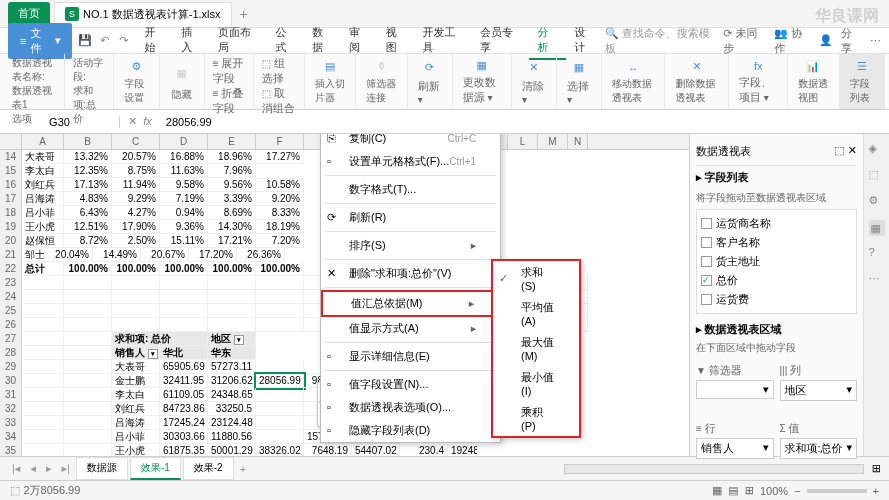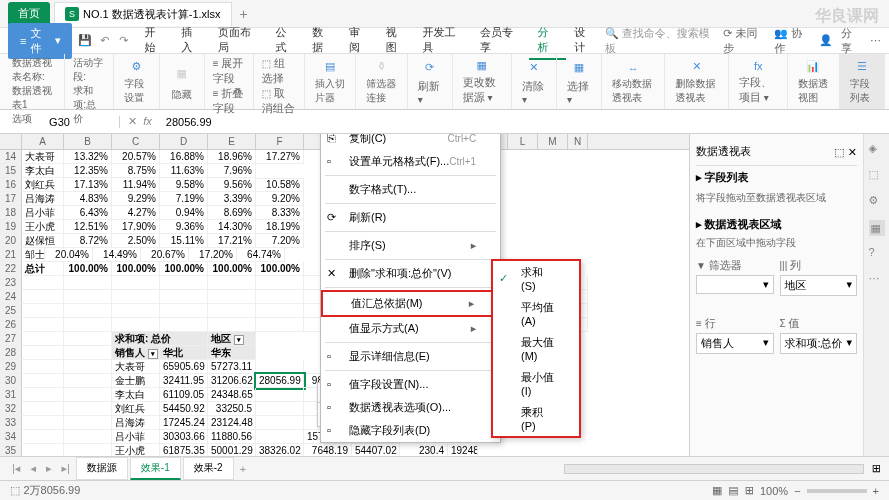--- a/index.html
+++ b/index.html
@@ -45,21 +45,21 @@
 .menu-shortcut{color:#999;font-size:10px;}
 .submenu-arrow{color:#666;}
 .submenu{position:absolute;left:170px;top:0;background:#fff;border:1px solid #bbb;box-shadow:2px 2px 6px rgba(0,0,0,0.2);min-width:90px;}
 .submenu.highlight{border:2px solid #d22;}
 .check{color:#0a8f55;position:absolute;left:6px;}
 .mini-toolbar{position:absolute;background:#fff;border:1px solid #ccc;box-shadow:1px 1px 4px rgba(0,0,0,0.15);padding:3px;display:flex;gap:4px;align-items:center;z-index:90;}
 .mini-sel{border:1px solid #ccc;padding:1px 4px;font-size:10px;}
 .mini-btn{padding:1px 3px;color:#555;font-size:11px;}
 .right-panel{width:200px;border-left:1px solid #d0d0d0;background:#fafafa;display:flex;}
 .panel-content{flex:1;padding:6px;}
-.panel-title{font-size:11px;padding:4px 0;display:flex;justify-content:space-between;align-items:flex-end;}
+.panel-title{font-size:11px;padding:4px 0;display:flex;justify-content:space-between;align-items:flex-start;}
 .panel-hint{font-size:10px;color:#666;padding:4px 0;}
 .field-list{border:1px solid #ddd;background:#fff;padding:4px;}
 .field-item{padding:2px 0;display:flex;align-items:center;gap:4px;}
 .checkbox{width:11px;height:11px;border:1px solid #999;display:inline-block;}
 .checkbox.checked:after{content:"✓";color:#0a8f55;font-size:9px;display:block;line-height:9px;}
 .panel-section{margin-top:8px;}
 .area-grid{display:grid;grid-template-columns:1fr 1fr;gap:6px;margin-top:4px;}
 .area-box{display:flex;flex-direction:column;gap:2px;}
 .area-label{font-size:10px;color:#666;}
 .area-select{border:1px solid #ccc;background:#fff;padding:2px 4px;font-size:10px;display:flex;justify-content:space-between;}
@@ -283,21 +283,21 @@
           <div class="cell" style="width:48px;">17.21%</div>
           <div class="cell" style="width:48px;">7.20%</div>
         </div>
         <div class="row">
           <div class="rownum">21</div>
           <div class="cell txt" style="width:23px;">邹士多</div>
           <div class="cell" style="width:48px;">20.04%</div>
           <div class="cell" style="width:48px;">14.49%</div>
           <div class="cell" style="width:48px;">20.67%</div>
           <div class="cell" style="width:48px;">17.20%</div>
-          <div class="cell" style="width:48px;">64.74%</div>
+          <div class="cell" style="width:48px;">26.36%</div>
         </div>
         <div class="row">
           <div class="rownum">22</div>
           <div class="cell txt" style="width:42px;font-weight:bold">总计</div>
           <div class="cell" style="width:48px;font-weight:bold">100.00%</div>
           <div class="cell" style="width:48px;font-weight:bold">100.00%</div>
           <div class="cell" style="width:48px;font-weight:bold">100.00%</div>
           <div class="cell" style="width:48px;font-weight:bold">100.00%</div>
           <div class="cell" style="width:48px;font-weight:bold">100.00%</div>
           <div class="cell" style="width:48px;font-weight:bold">100.</div>
@@ -416,21 +416,21 @@
           <div class="cell" style="width:48px;">24348.65</div>
           <div class="cell" style="width:48px;"></div>
           <div class="cell" style="width:48px;"></div>
           <div class="cell" style="width:48px;">2</div>
         </div>
         <div class="row">
           <div class="rownum">32</div>
           <div class="cell" style="width:42px"></div>
           <div class="cell" style="width:48px"></div>
           <div class="cell txt" style="width:48px">刘红兵</div>
-          <div class="cell" style="width:48px;">54450.92</div>
+          <div class="cell" style="width:48px;">84723.86</div>
           <div class="cell" style="width:48px;">33250.5</div>
           <div class="cell" style="width:48px;"></div>
           <div class="cell" style="width:48px;"></div>
           <div class="cell" style="width:48px;"></div>
         </div>
         <div class="row">
           <div class="rownum">33</div>
           <div class="cell" style="width:42px"></div>
           <div class="cell" style="width:48px"></div>
           <div class="cell txt" style="width:48px">吕海涛</div>
@@ -564,20 +564,42 @@
 
   <div class="right-panel">
     <div class="panel-content">
       <div class="panel-title">
         <span>数据透视表</span>
         <span><span>⬚</span> <span>✕</span></span>
       </div>
       <div style="border-top:1px solid #ddd;margin:2px 0;"></div>
       <div style="font-weight:bold;padding:2px 0;">▸ <span>字段列表</span></div>
       <div class="panel-hint">将字段拖动至数据透视表区域</div>
+      <div class="field-list" id="field-list">
+          <div class="field-item">
+            <span class="checkbox "></span>
+            <span>运货商名称</span>
+          </div>
+          <div class="field-item">
+            <span class="checkbox "></span>
+            <span>客户名称</span>
+          </div>
+          <div class="field-item">
+            <span class="checkbox "></span>
+            <span>货主地址</span>
+          </div>
+          <div class="field-item">
+            <span class="checkbox checked"></span>
+            <span>总价</span>
+          </div>
+          <div class="field-item">
+            <span class="checkbox "></span>
+            <span>运货费</span>
+          </div>
+        </div>
       <div class="panel-section">
         <div style="font-weight:bold;">▸ <span>数据透视表区域</span></div>
         <div class="panel-hint">在下面区域中拖动字段</div>
         <div class="area-grid">
           <div class="area-box">
             <span class="area-label">▼ <span>筛选器</span></span>
             <div class="area-select">
                 <span></span>
                 <span>▾</span>
               </div>

